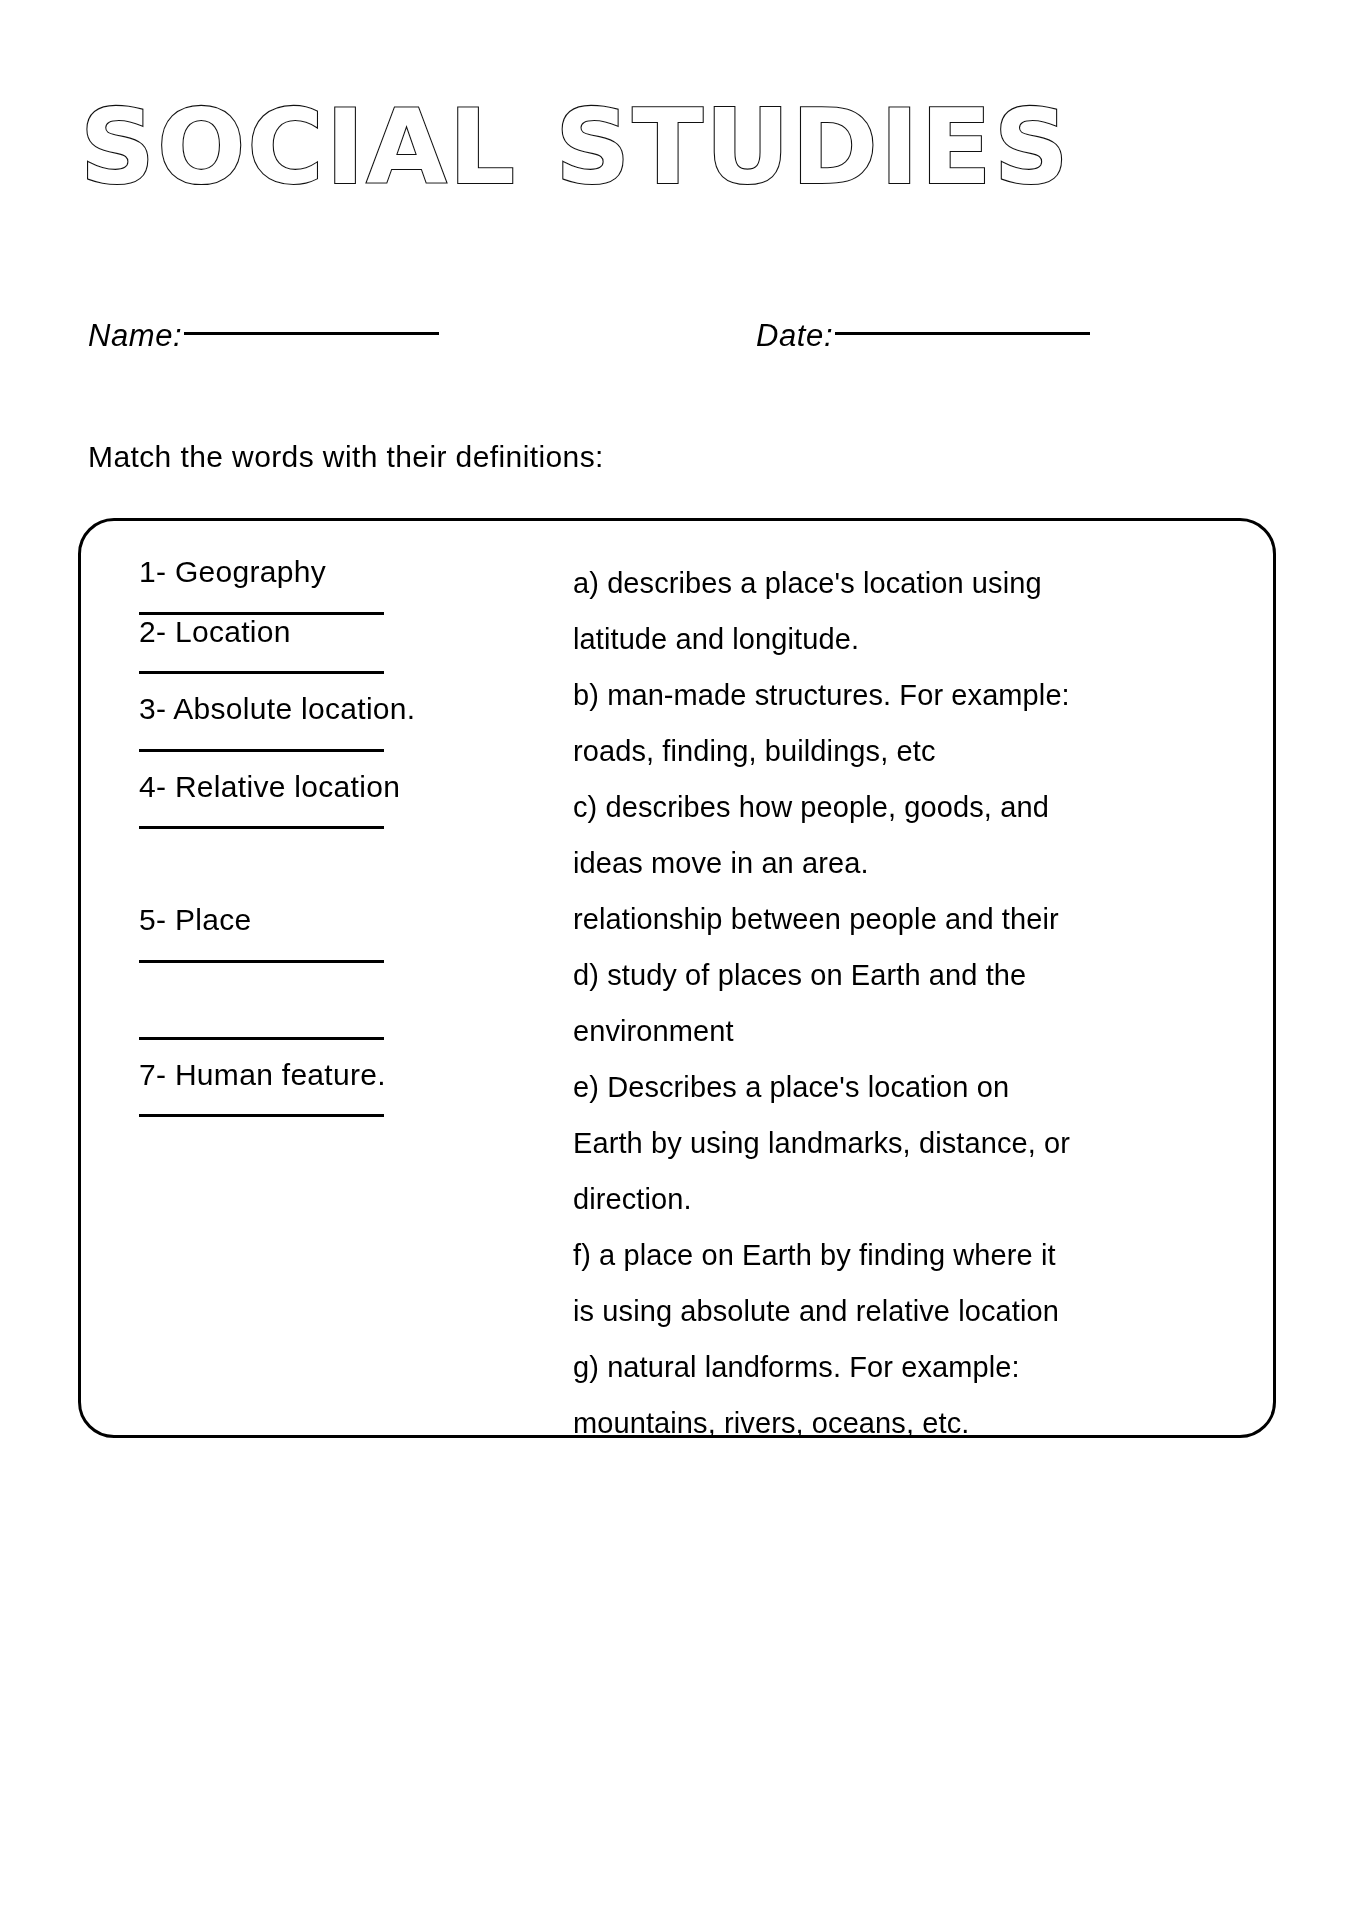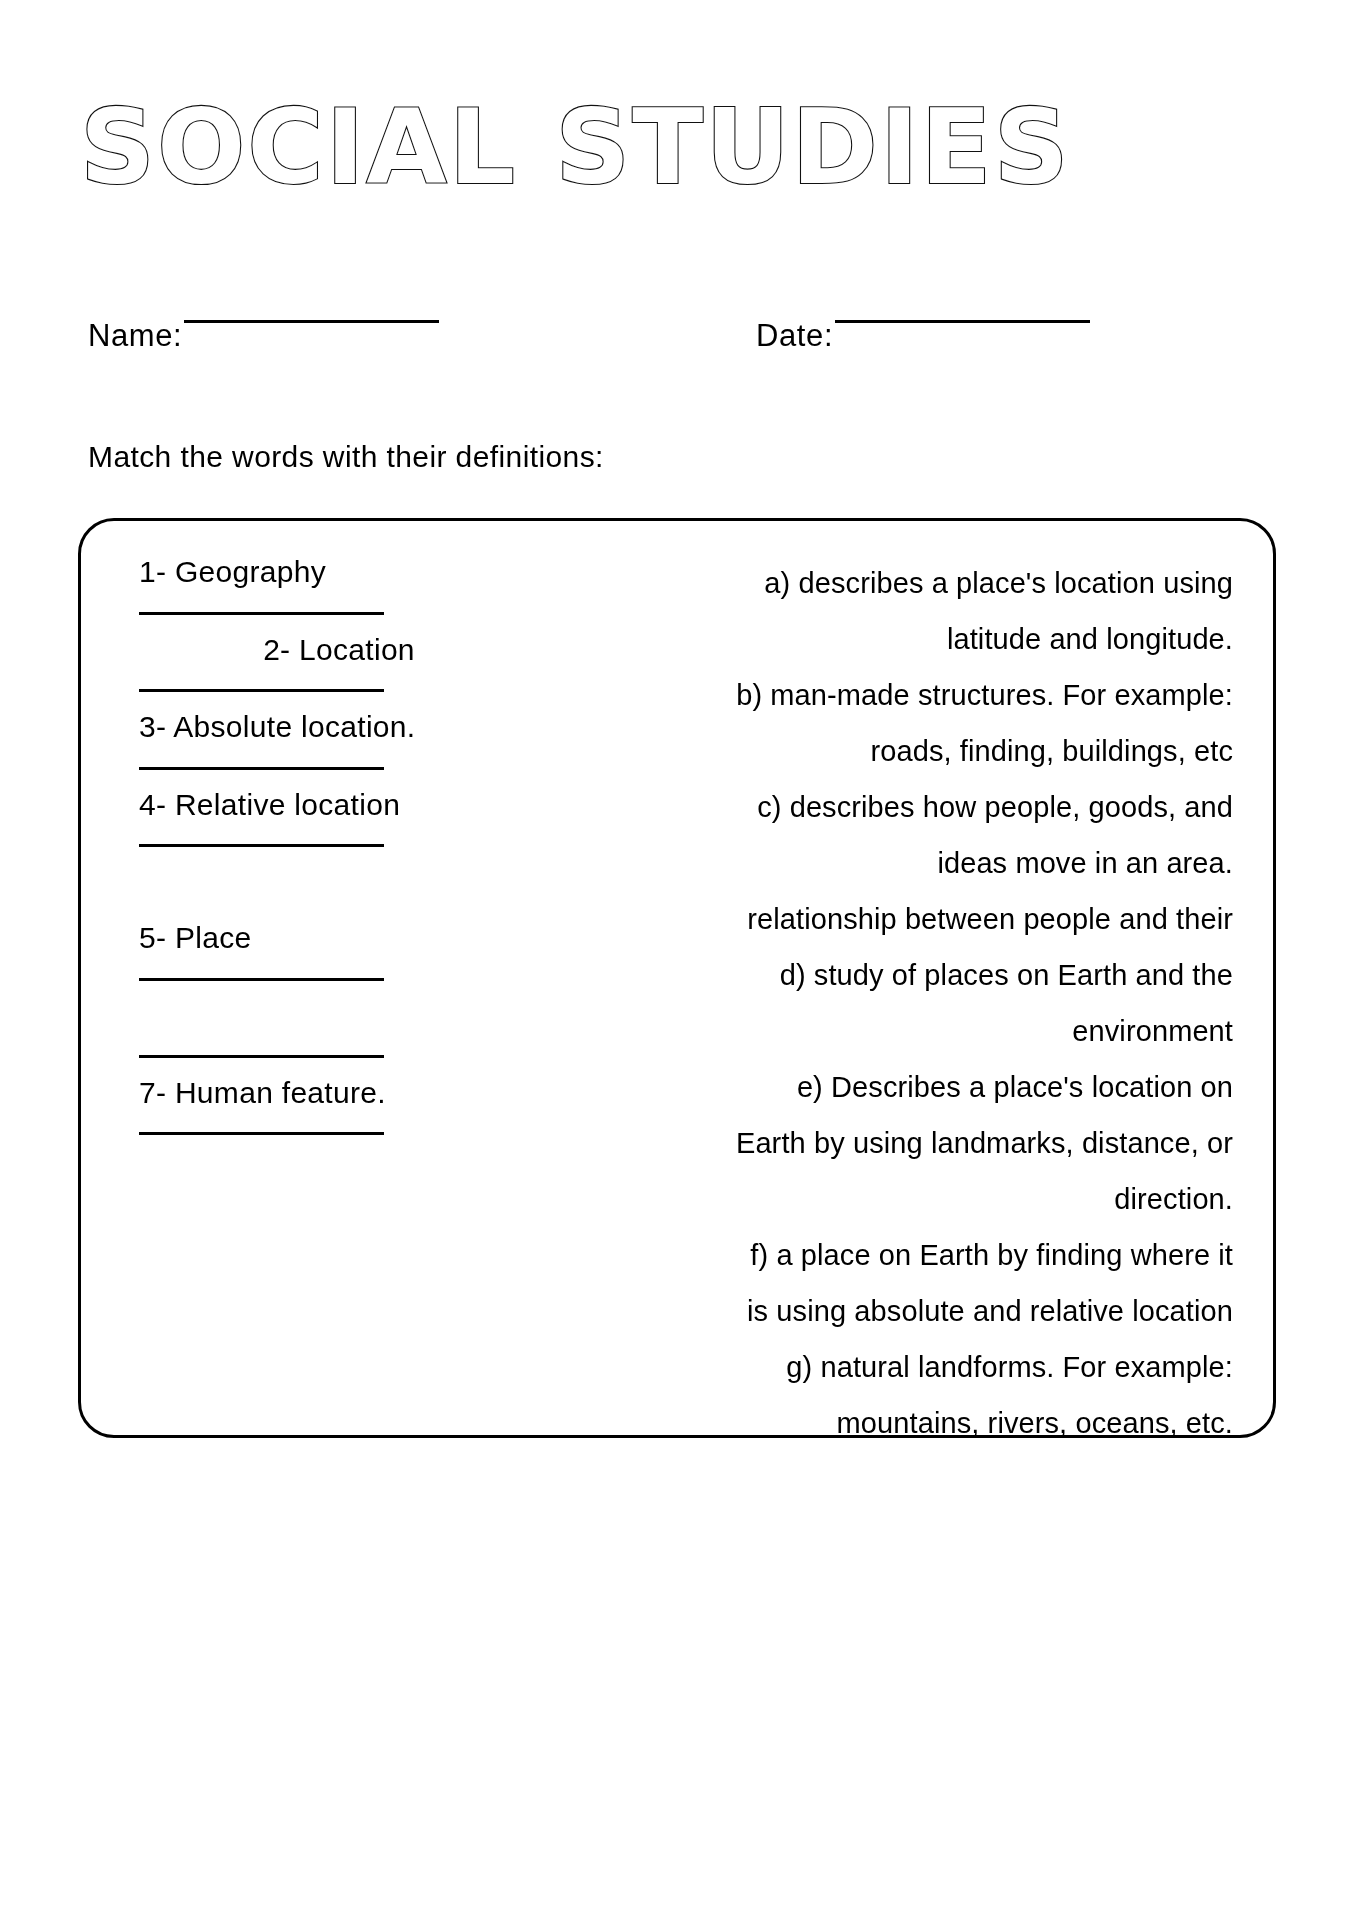--- a/index.html
+++ b/index.html
@@ -45,22 +45,23 @@
   .namedate {
     position: absolute;
     left: 88px;
     top: 320px;
     width: 1120px;
     height: 50px;
   }
   .nd-group {
     position: absolute;
     display: flex;
-    align-items: flex-start;
+    align-items: center;
     gap: 2px;
+    font-style: italic;
   }
   .nd-group.name { left: 0px; top: 0px; }
   .nd-group.date { left: 668px; top: 0px; }
   .nd-label {
     font-family: "Liberation Sans", sans-serif;
     font-size: 31px;
     letter-spacing: 0.6px;
     line-height: 1;
     white-space: nowrap;
   }
@@ -128,21 +129,20 @@
   .defs {
     position: absolute;
     left: 492px;
     top: 34px;
     width: 660px;
   }
   .def-row {
     font-size: 29px;
     letter-spacing: 0.1px;
     line-height: 56px;
-    text-align: right;
   }
   .def-line {
     white-space: nowrap;
   }
 </style>
 </head>
 <body>
 
 <div class="page">
 
@@ -166,21 +166,21 @@
   <div class="instruction">Match the words with their definitions:</div>
 
   <div class="match-box">
     <div class="cols">
 
       <div class="terms">
         <div class="term-row" style="margin-top:0px;">
           <div class="term-label">1- Geography</div>
           <div class="term-blank" style="margin-top:22px;"></div>
         </div>
-        <div class="term-row" style="margin-top:18px;text-align:center;">
+        <div class="term-row" style="">
           <div class="term-label">2- Location</div>
           <div class="term-blank" style="margin-top:22px;"></div>
         </div>
         <div class="term-row" style="margin-top:18px;">
           <div class="term-label">3- Absolute location.</div>
           <div class="term-blank" style="margin-top:22px;"></div>
         </div>
         <div class="term-row" style="margin-top:18px;">
           <div class="term-label">4- Relative location</div>
           <div class="term-blank" style="margin-top:22px;"></div>

